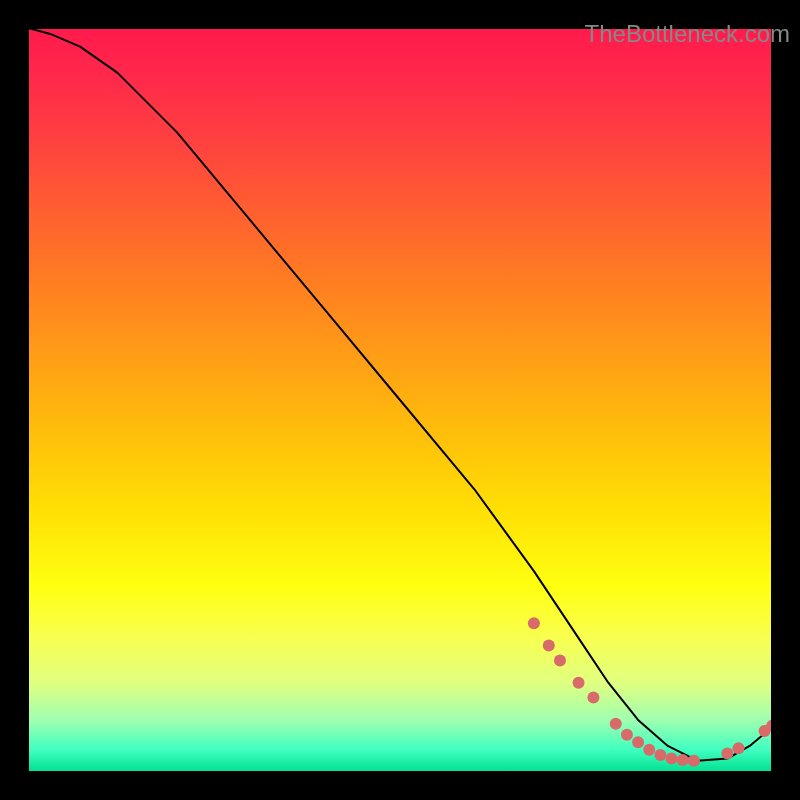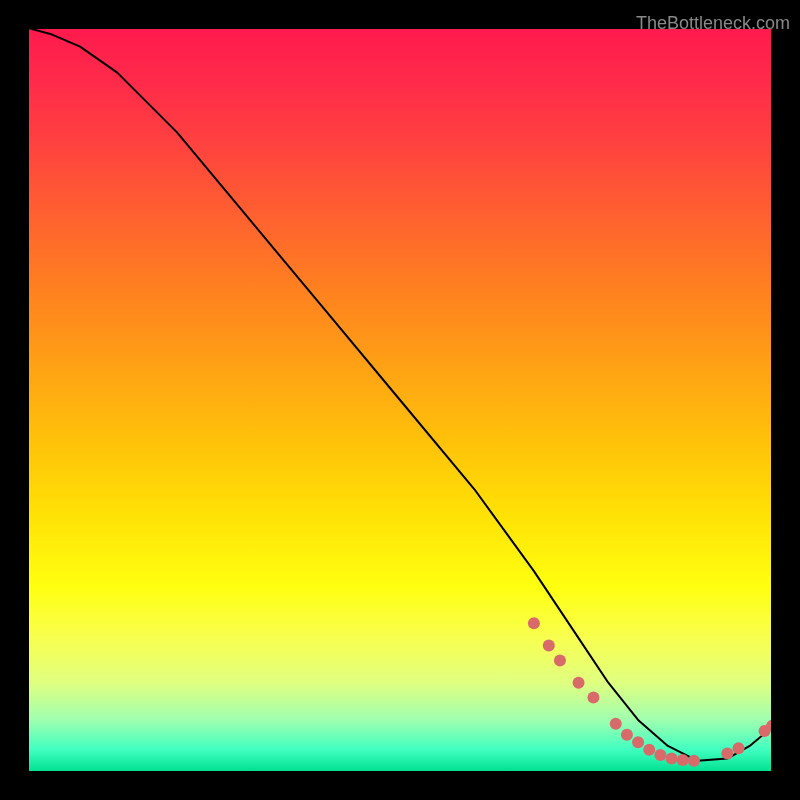--- a/index.html
+++ b/index.html
@@ -6,24 +6,24 @@
   body {
     width: 800px;
     height: 800px;
     background: #000;
     font-family: Arial, sans-serif;
     position: relative;
     overflow: hidden;
   }
   .watermark {
     position: absolute;
-    top: 13px;
+    top: 20px;
     right: 10px;
     color: #888;
-    font-size: 18px;
+    font-size: 24px;
     font-weight: normal;
     z-index: 10;
   }
   .plot-area {
     position: absolute;
     top: 28px;
     left: 28px;
     width: 744px;
     height: 744px;
   }

